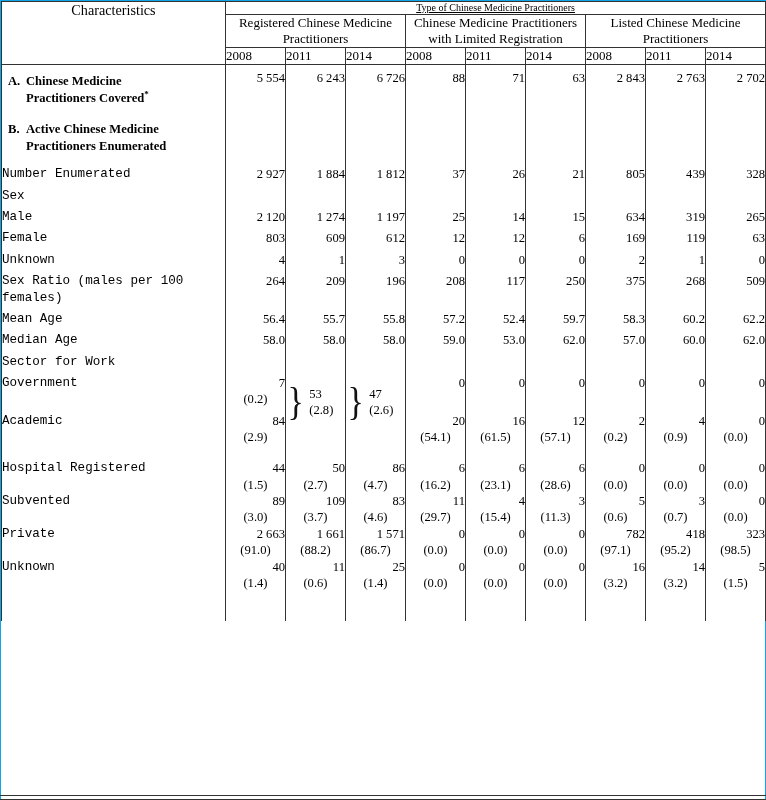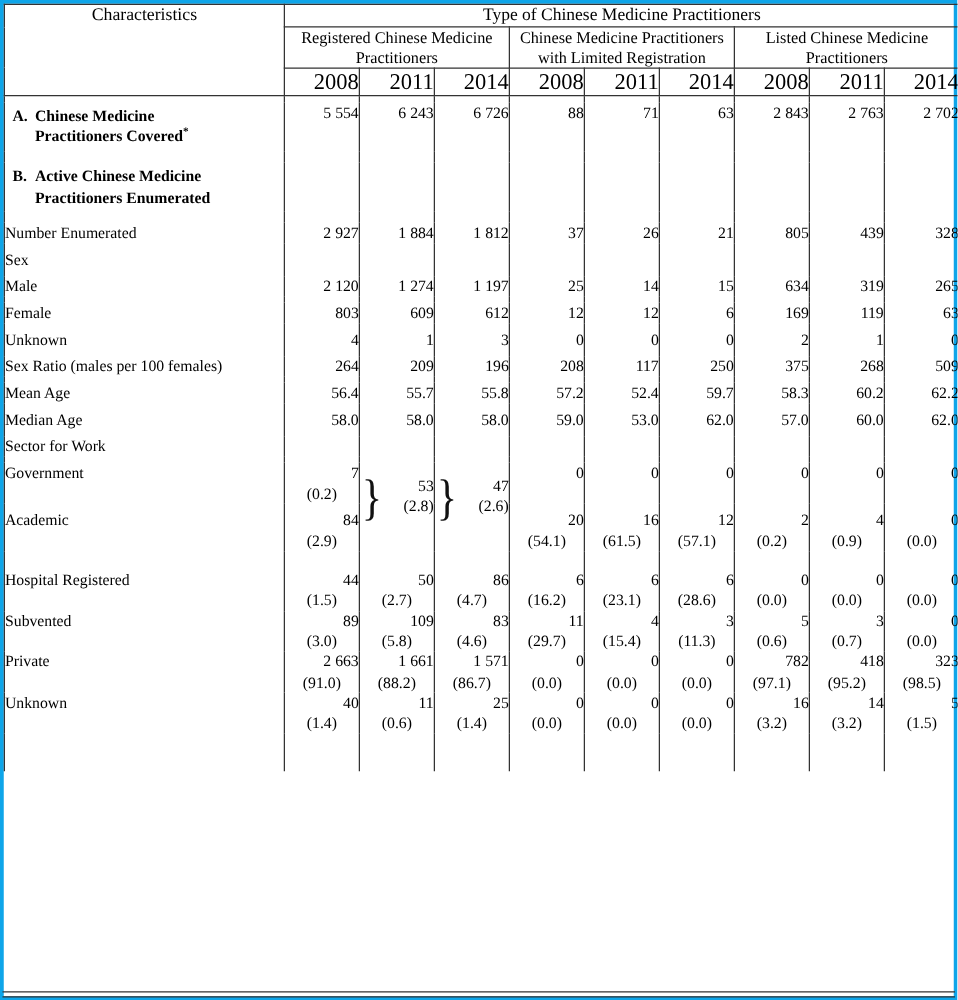--- a/index.html
+++ b/index.html
@@ -12,21 +12,21 @@
     height: 800px;
     font-family: "Liberation Serif", "DejaVu Serif", serif;
     color: #000000;
     overflow: hidden;
   }
 
   #table-wrap {
     width: 766px;
     height: 800px;
     box-sizing: border-box;
-    border: 3px solid #0ea5e9;
+    border: 1px solid #0ea5e9;
     position: relative;
   }
 
   table.stat {
     width: 100%;
     border-collapse: collapse;
     table-layout: fixed;
     font-size: 12.6px;
   }
 
@@ -39,35 +39,36 @@
 
   
   .hd {
     text-align: center;
     font-weight: bold;
     vertical-align: middle;
     font-size: 13px;
     line-height: 1.22;
     padding: 5px 3px;
   }
-  .hd-top { font-size: 14px; }
+  .hd-top { font-size: 10px; text-decoration: underline; }
   .hd-char { font-size: 14.2px; }
   .hd-year {
-    font-size: 18px;
+    font-size: 13px;
     font-weight: bold;
-    text-align: right;
+    text-align: left;
     vertical-align: middle;
     padding: 4px 2px 5px;
   }
 
   
   .lbl {
     padding: 3px 4px 3px 10px;
     line-height: 1.3;
     vertical-align: top;
+    font-family: Liberation Mono, monospace;
   }
   .num {
     text-align: right;
     padding: 3px 8px 3px 4px;
     line-height: 1.3;
     vertical-align: top;
     white-space: nowrap;
   }
   .num .pct { display: block; text-align: center; }
 
@@ -115,21 +116,21 @@
   }
   .brace-glyph {
     font-size: 40px;
     line-height: 0.78;
     font-family: "Liberation Serif", "DejaVu Serif", serif;
     transform: scaleX(0.85);
     margin-right: 4px;
     color: #111;
   }
   .brace-vals {
-    text-align: right;
+    text-align: left;
     line-height: 1.3;
   }
 
   
   #bottom-rule {
     position: absolute;
     left: -1px;
     right: -1px;
     bottom: -1px;
     height: 3px;
@@ -592,21 +593,21 @@
         <td class="num"><span>6</span><span class="pct">(23.1)</span></td>
         <td class="num"><span>6</span><span class="pct">(28.6)</span></td>
         <td class="num"><span>0</span><span class="pct">(0.0)</span></td>
         <td class="num"><span>0</span><span class="pct">(0.0)</span></td>
         <td class="num"><span>0</span><span class="pct">(0.0)</span></td>
       </tr>
 
       <tr>
         <td class="lbl ind2">Subvented</td>
         <td class="num"><span>89</span><span class="pct">(3.0)</span></td>
-        <td class="num"><span>109</span><span class="pct">(5.8)</span></td>
+        <td class="num"><span>109</span><span class="pct">(3.7)</span></td>
         <td class="num"><span>83</span><span class="pct">(4.6)</span></td>
         <td class="num"><span>11</span><span class="pct">(29.7)</span></td>
         <td class="num"><span>4</span><span class="pct">(15.4)</span></td>
         <td class="num"><span>3</span><span class="pct">(11.3)</span></td>
         <td class="num"><span>5</span><span class="pct">(0.6)</span></td>
         <td class="num"><span>3</span><span class="pct">(0.7)</span></td>
         <td class="num"><span>0</span><span class="pct">(0.0)</span></td>
       </tr>
 
       <tr>

